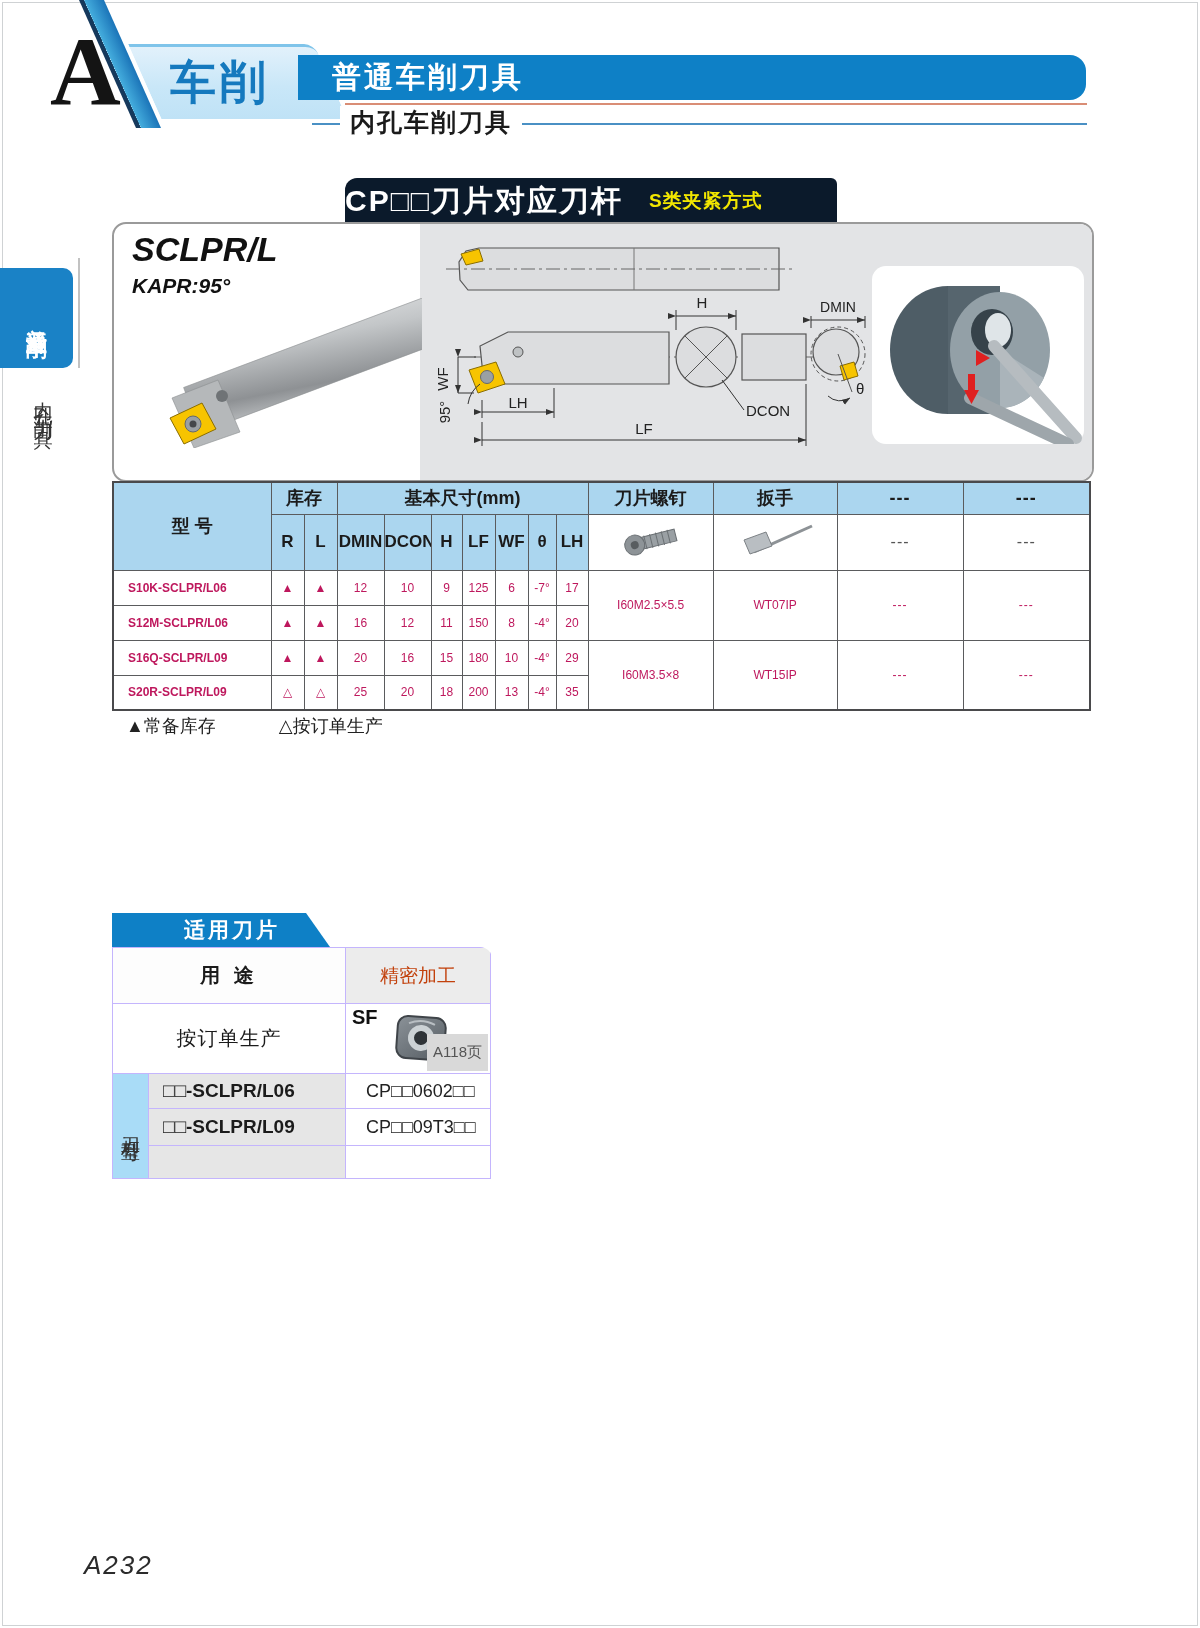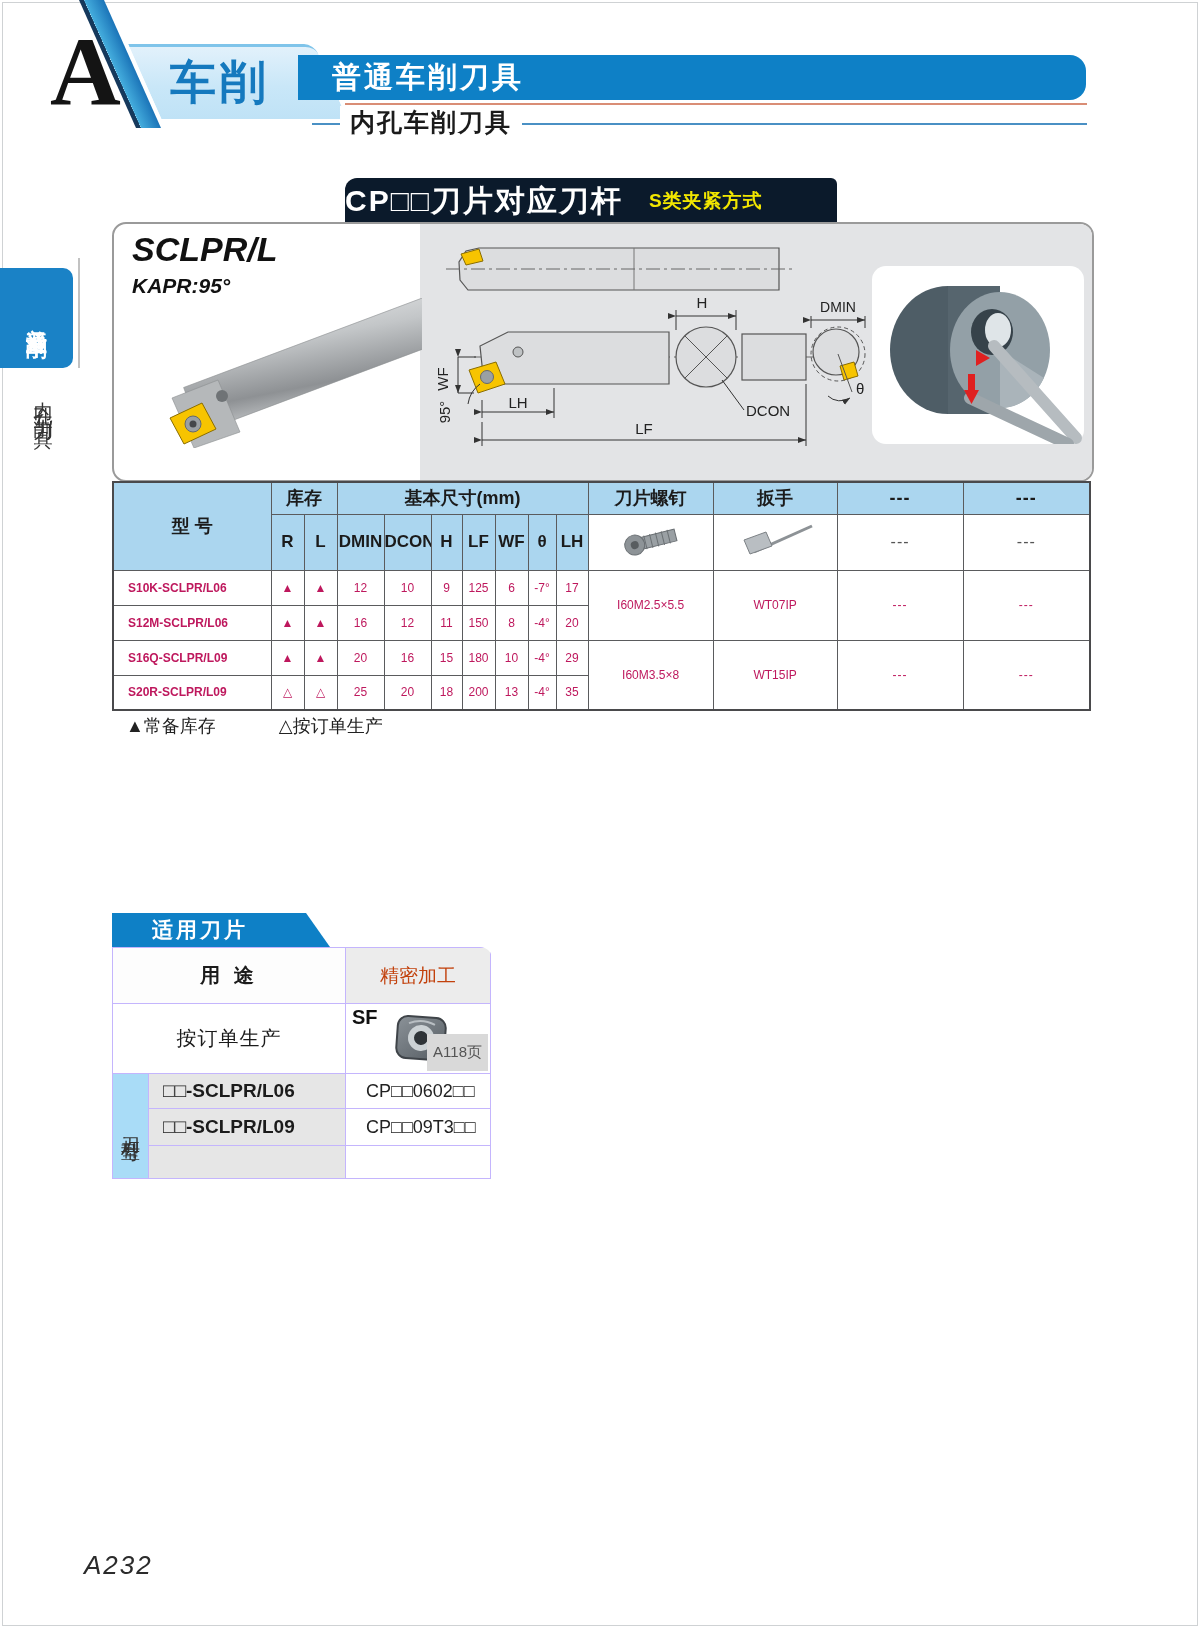--- a/index.html
+++ b/index.html
@@ -70,21 +70,21 @@
   td.tri{font-size:14px;color:#222;}
   td.dashv,th.dashh{color:#555;letter-spacing:1px;}
   td.grp{font-size:16px;}
 
   .footnote{position:absolute;left:126px;top:714px;font-size:18px;color:#222;}
   .footnote span{margin-right:58px;}
 
   
   .ins-tab{position:absolute;left:112px;top:913px;width:218px;height:34px;background:#0e80c6;
     clip-path:polygon(0 0,89% 0,100% 100%,0 100%);display:flex;align-items:center;}
-  .ins-tab span{color:#fff;font-weight:bold;font-size:21px;letter-spacing:3px;padding-left:40px;}
+  .ins-tab span{color:#fff;font-weight:bold;font-size:21px;letter-spacing:3px;padding-left:40px;margin-left:32px;}
   .ins-wrap{position:absolute;left:112px;top:947px;width:380px;border-radius:0 12px 0 0;overflow:hidden;}
   table.ins{border-collapse:collapse;width:378px;table-layout:fixed;}
   table.ins th,table.ins td{border:1px solid #c4b5fd;vertical-align:middle;padding:0;}
   tr.ir1{height:56px;} tr.ir2{height:70px;} tr.ir3{height:35px;} tr.ir4{height:37px;} tr.ir5{height:33px;}
   .ins .usage{background:#fdfdfd;text-align:center;font-weight:bold;font-size:20px;letter-spacing:4px;}
   .ins .prec{background:#ececec;text-align:center;font-size:19px;color:#c2410c;}
   .ins .shape{background:#fff;text-align:center;font-size:20px;letter-spacing:1px;}
   .ins .shapecell{position:relative;background:#fff;}
   .ins .sf{position:absolute;left:6px;top:2px;font-weight:bold;font-size:20px;color:#111;}
   .ins .chip{position:absolute;right:2px;bottom:2px;background:#d9d9d9;color:#555;

